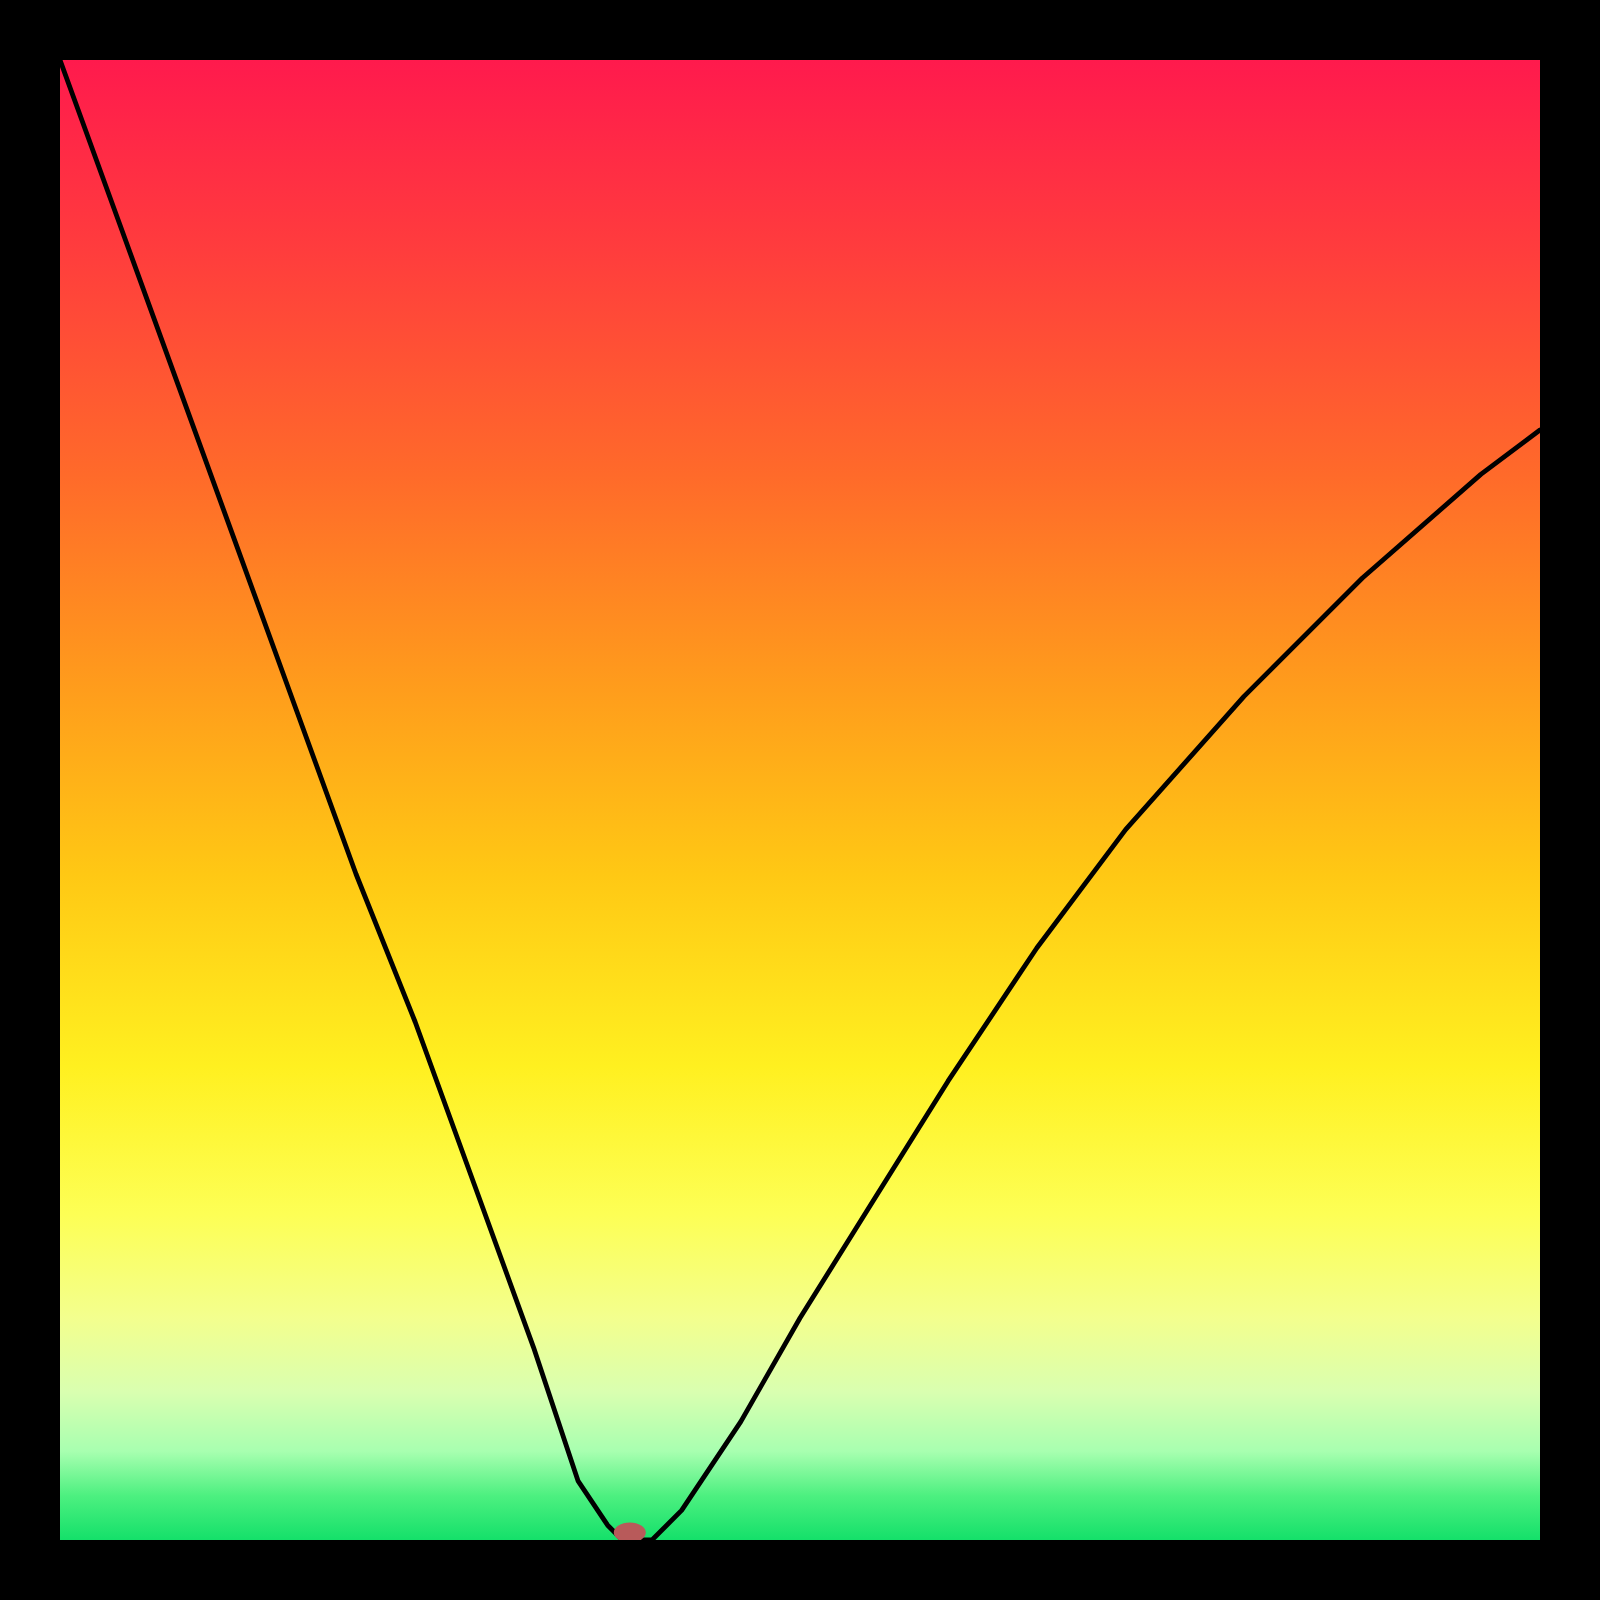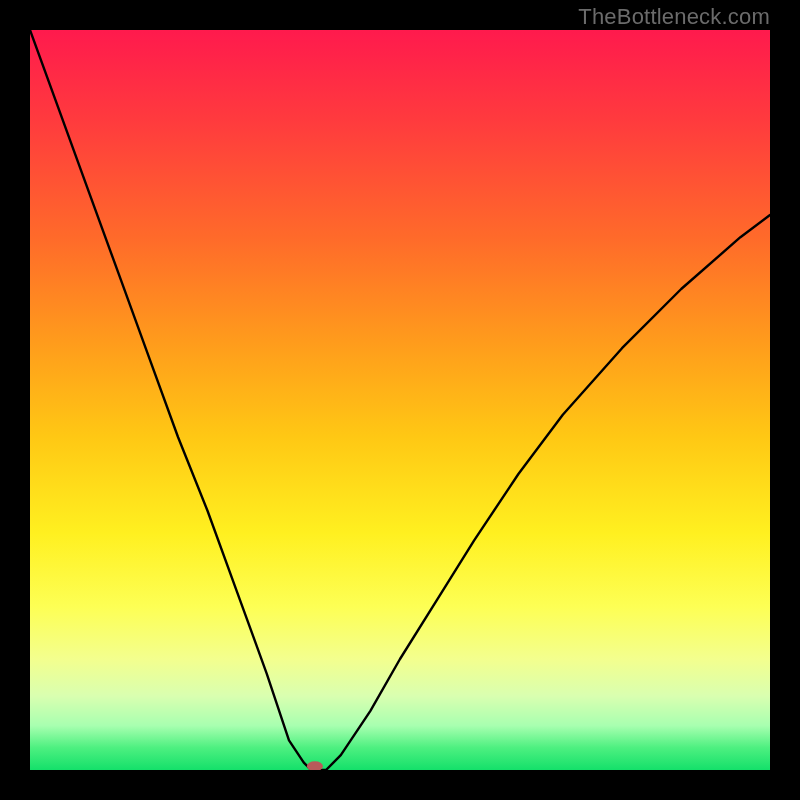--- a/index.html
+++ b/index.html
@@ -72,14 +72,13 @@
 <body>
 
 <div class="frame">
   <div class="plot-area">
     <div class="gradient-fill"></div>
     <svg class="curve-svg" viewBox="0 0 740 740" preserveAspectRatio="none">
       <path id="curve-path" fill="none" stroke="#000" stroke-width="2.4" stroke-linecap="round" stroke-linejoin="round" d="M0.00 0.00 L29.60 81.40 L59.20 162.80 L88.80 244.20 L118.40 325.60 L148.00 407.00 L177.60 481.00 L207.20 562.40 L236.80 643.80 L259.00 710.40 L273.80 732.60 L281.20 740.00 L296.00 740.00 L310.80 725.20 L340.40 680.80 L370.00 629.00 L407.00 569.80 L444.00 510.60 L488.40 444.00 L532.80 384.80 L592.00 318.20 L651.20 259.00 L710.40 207.20 L740.00 185.00"></path>
       <ellipse id="marker-dot" fill="#b85a5a" cx="284.90" cy="736.30" rx="8" ry="5"></ellipse>
     </svg>
   </div>
-  <div class="watermark">TheBottleneck.com</div>
 </div>
 
 </body></html>

